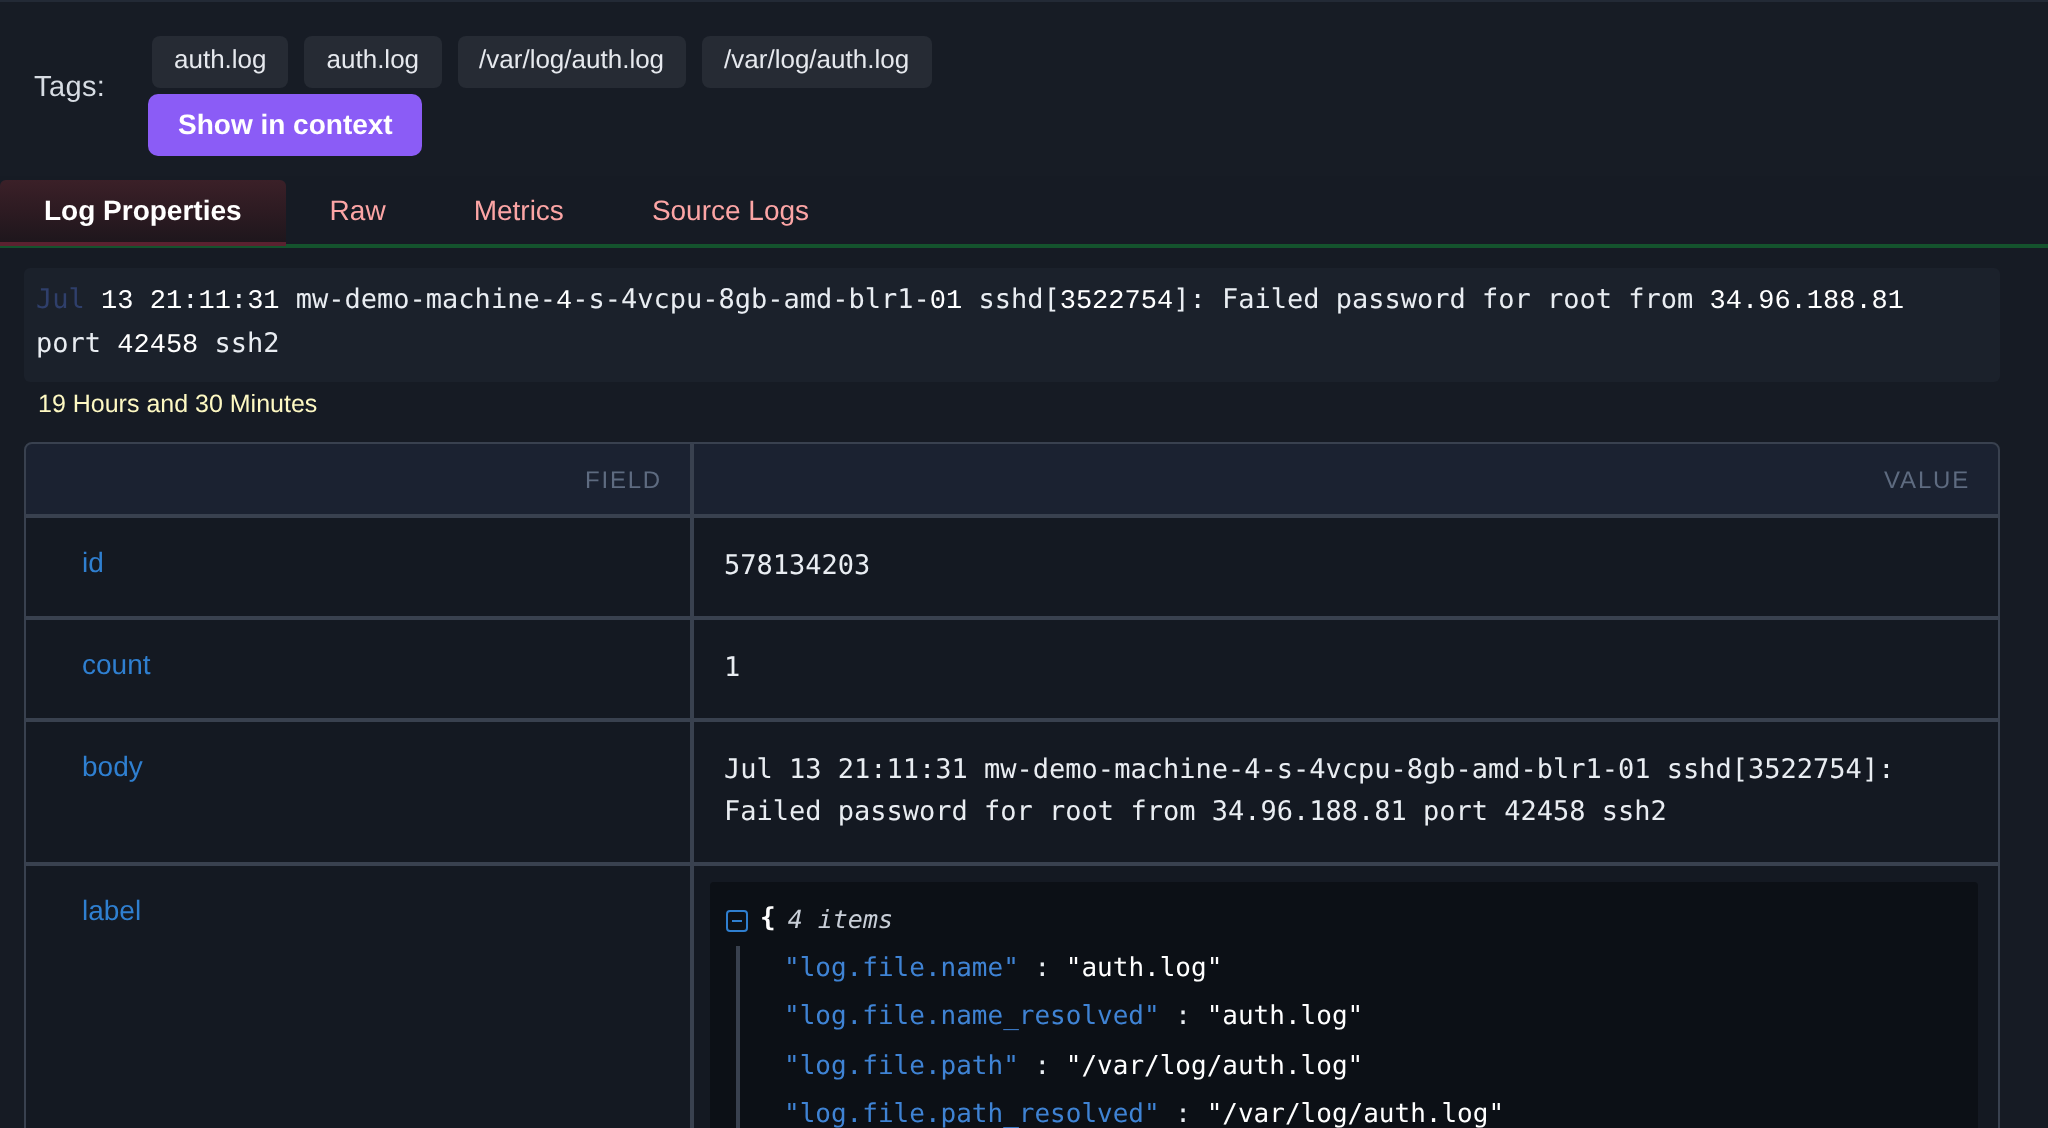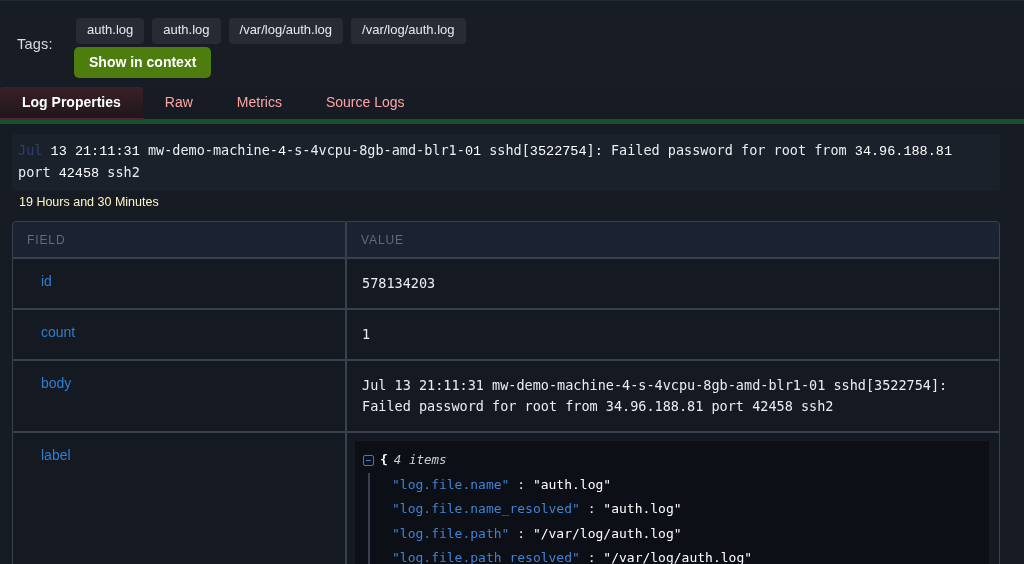--- a/index.html
+++ b/index.html
@@ -56,40 +56,40 @@
     color: #e6e9ee;
     font-size: 13px;
     padding: 5px 11px 6px;
     border-radius: 4px;
     white-space: nowrap;
     line-height: 1.15;
   }
   .show-ctx {
     position: absolute;
     left: 74px; top: 46px;
-    background: #4d7c0f;
+    background: #8b5cf6;
     color: #ffffff;
     font-size: 14px;
     font-weight: bold;
     padding: 8px 15px 9px;
     border: none;
     border-radius: 5px;
     cursor: pointer;
     line-height: 1;
     font-family: "Liberation Sans", sans-serif;
   }
 
   
   .tabs {
     position: relative;
     display: flex;
     align-items: flex-end;
     height: 36px;
     background: #161b24;
-    border-bottom: 5px solid #14532d;
+    border-bottom: 2px solid #14532d;
   }
   .tab {
     position: relative;
     font-size: 14px;
     color: #fca5a5;
     padding: 8px 22px 10px;
     cursor: pointer;
     white-space: nowrap;
     line-height: 1;
   }
@@ -148,21 +148,21 @@
     border: 1px solid #39414f;
     vertical-align: top;
     background: #141922;
   }
   .ptable th {
     background: #1b2231;
     color: #5e6b80;
     font-size: 12px;
     font-weight: normal;
     letter-spacing: .9px;
-    text-align: left;
+    text-align: right;
     padding: 11px 14px 10px;
   }
   .ptable th:first-child { border-top-left-radius: 4px; }
   .ptable th:last-child  { border-top-right-radius: 4px; }
 
   td.field-cell {
     padding: 14px 14px 14px 28px;
     color: #2f7fd0;
     font-size: 14px;
     cursor: pointer;

